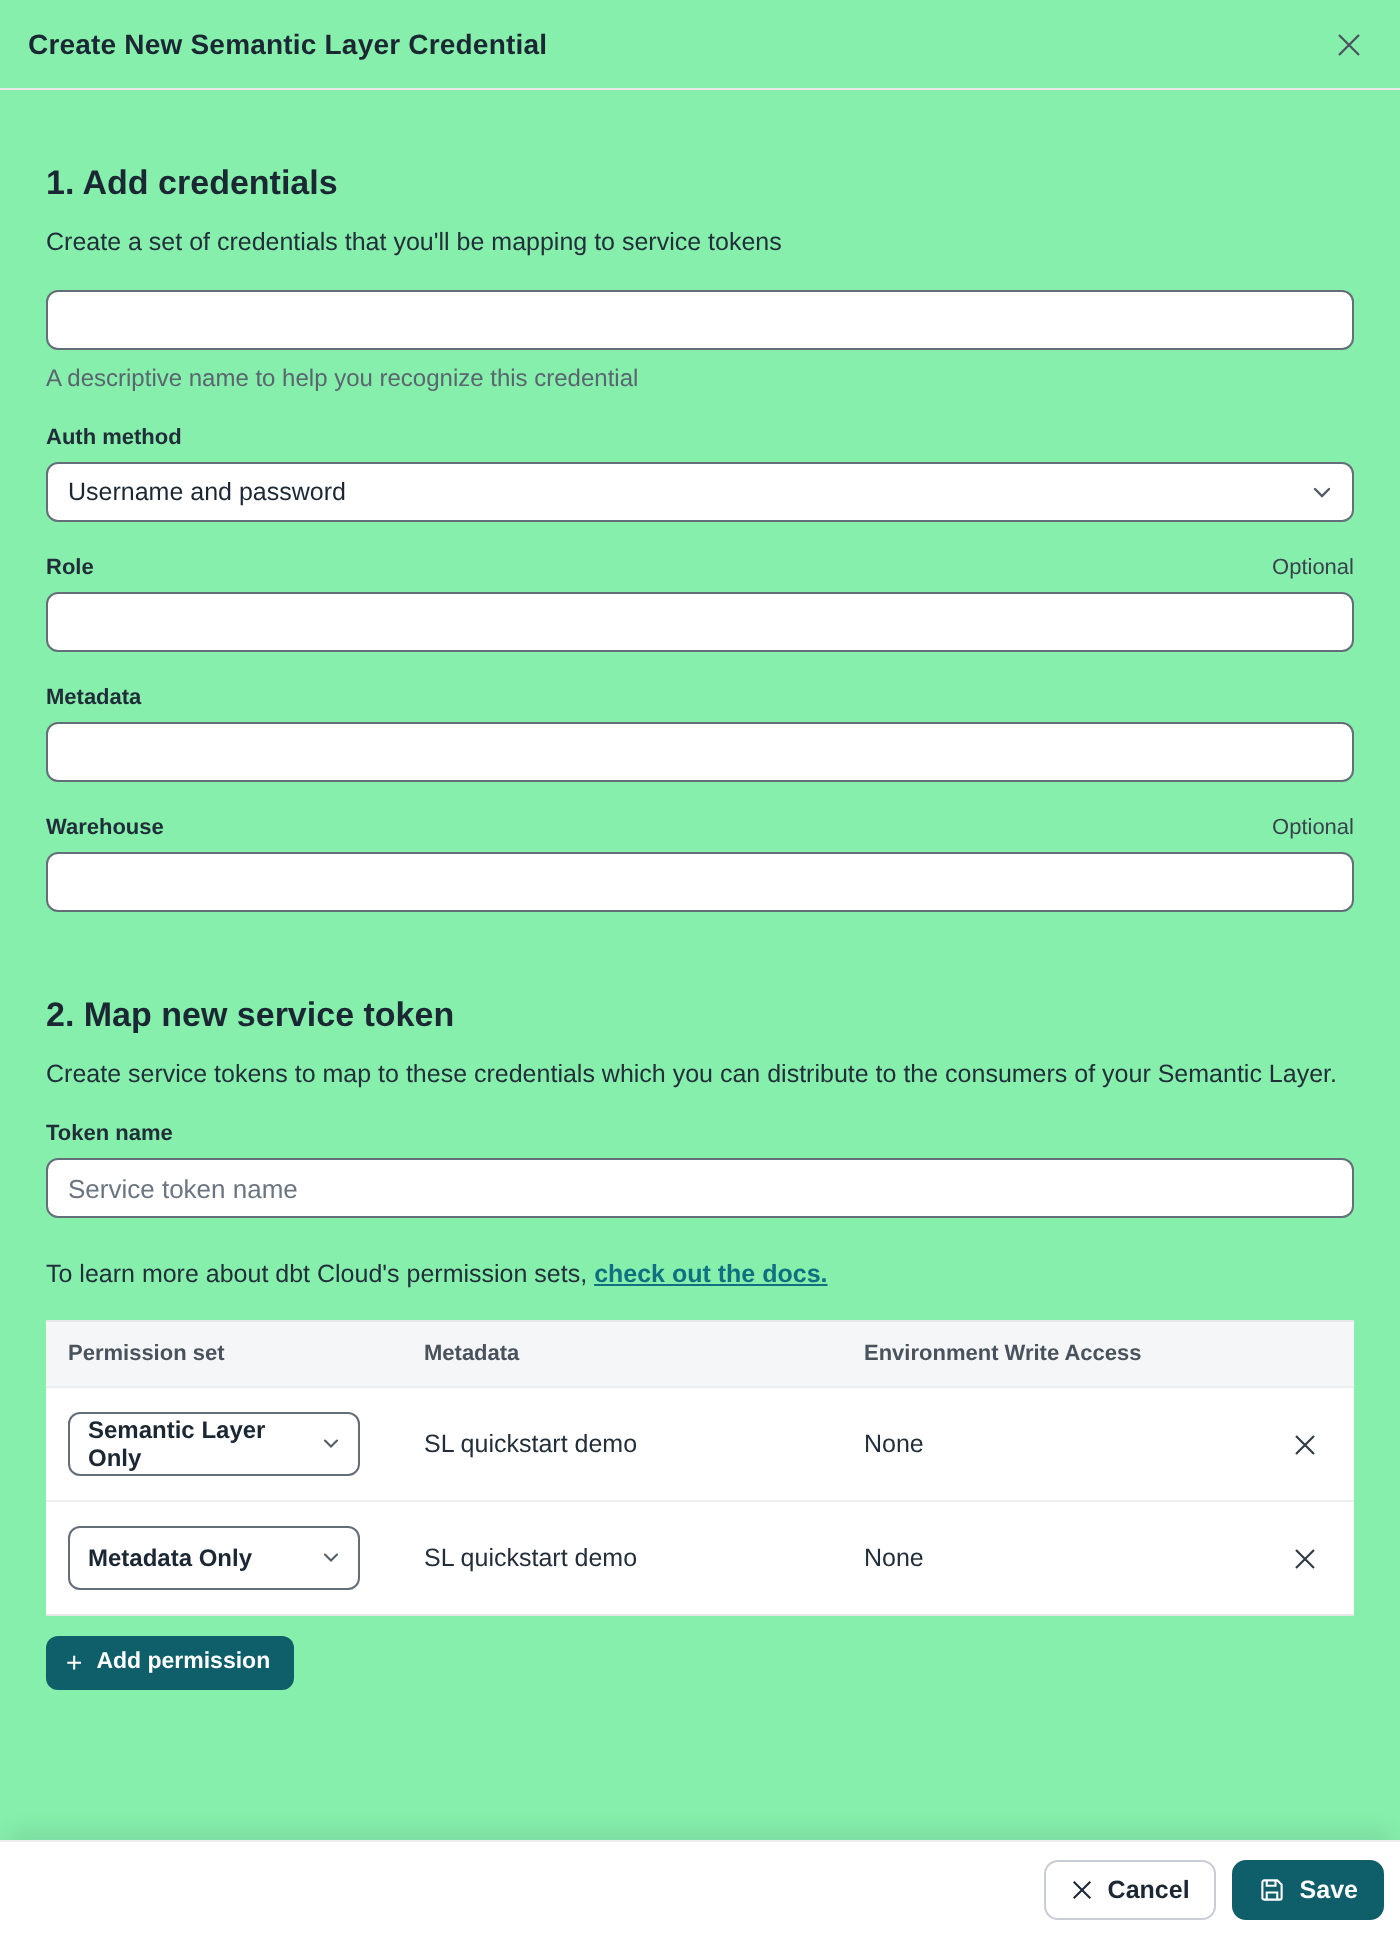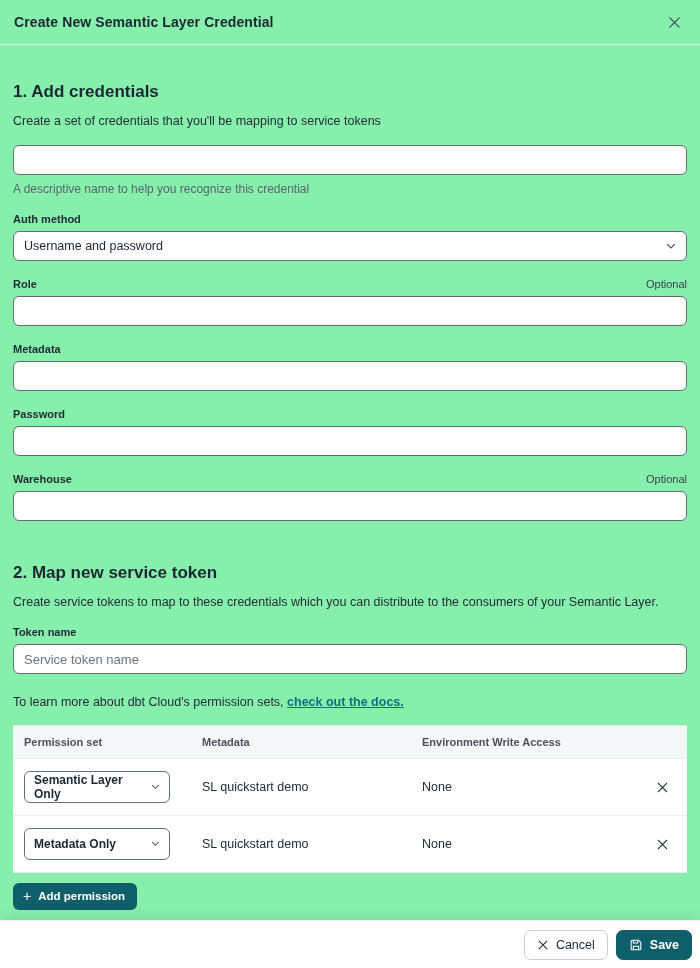--- a/index.html
+++ b/index.html
@@ -23,21 +23,21 @@
     border-bottom: 1px solid #e6e8ea;
   }
   .modal-title { font-size: 14px; font-weight: 700; letter-spacing: .1px; }
   .icon-btn {
     background: none; border: none; cursor: pointer;
     display: flex; align-items: center; justify-content: center;
     padding: 4px; color: #49535e;
   }
 
   
-  .modal-body { flex: 1 1 auto; overflow: hidden; padding: 0 13px; }
+  .modal-body { flex: 1 1 auto; overflow: hidden; padding: 0 23px; }
 
   .section-heading { font-size: 17px; font-weight: 700; color: var(--navy); }
   .s1-heading { margin-top: 37px; }
   .s2-heading { margin-top: 42px; }
   .section-desc { font-size: 12.5px; margin-top: 12px; color: #222e3a; }
 
   .field { margin-top: 17px; }
   .field-label-row {
     display: flex; align-items: baseline; justify-content: space-between;
     margin-bottom: 6px;
@@ -113,21 +113,21 @@
     display: flex; align-items: center; justify-content: flex-end;
     gap: 8px; padding: 0 8px; position: relative; z-index: 2;
   }
   .btn {
     display: inline-flex; align-items: center; gap: 7px;
     border-radius: 7px; font-family: inherit; font-size: 12.5px;
     height: 30px; padding: 0 12px; cursor: pointer;
   }
   .btn-secondary {
     background: #fff; color: var(--navy);
-    border: 1px solid #c9ced4; font-weight: 400;
+    border: 1px solid #c9ced4; font-weight: 700;
   }
   .btn-primary {
     background: var(--teal, #0e5f6a); color: #fff;
     border: 1px solid var(--teal, #0e5f6a); font-weight: 700;
   }
 </style>
 </head>
 <body>
 
 <div class="modal">
@@ -176,26 +176,20 @@
       <input class="text-input" type="text" value="" style="">
     </div>
 
     <div class="field">
       <div class="field-label-row">
         <span class="field-label">Metadata</span>
       </div>
       <input class="text-input" type="text" value="" style="">
     </div>
 
-    <div class="field">
-      <div class="field-label-row">
-        <span class="field-label">Password</span>
-      </div>
-      <input class="text-input" type="password" value="" style="">
-    </div>
 
     <div class="field">
       <div class="field-label-row">
         <span class="field-label">Warehouse</span>
         <span class="optional-tag">Optional</span>
       </div>
       <input class="text-input" type="text" value="" style="">
     </div>
 
     

